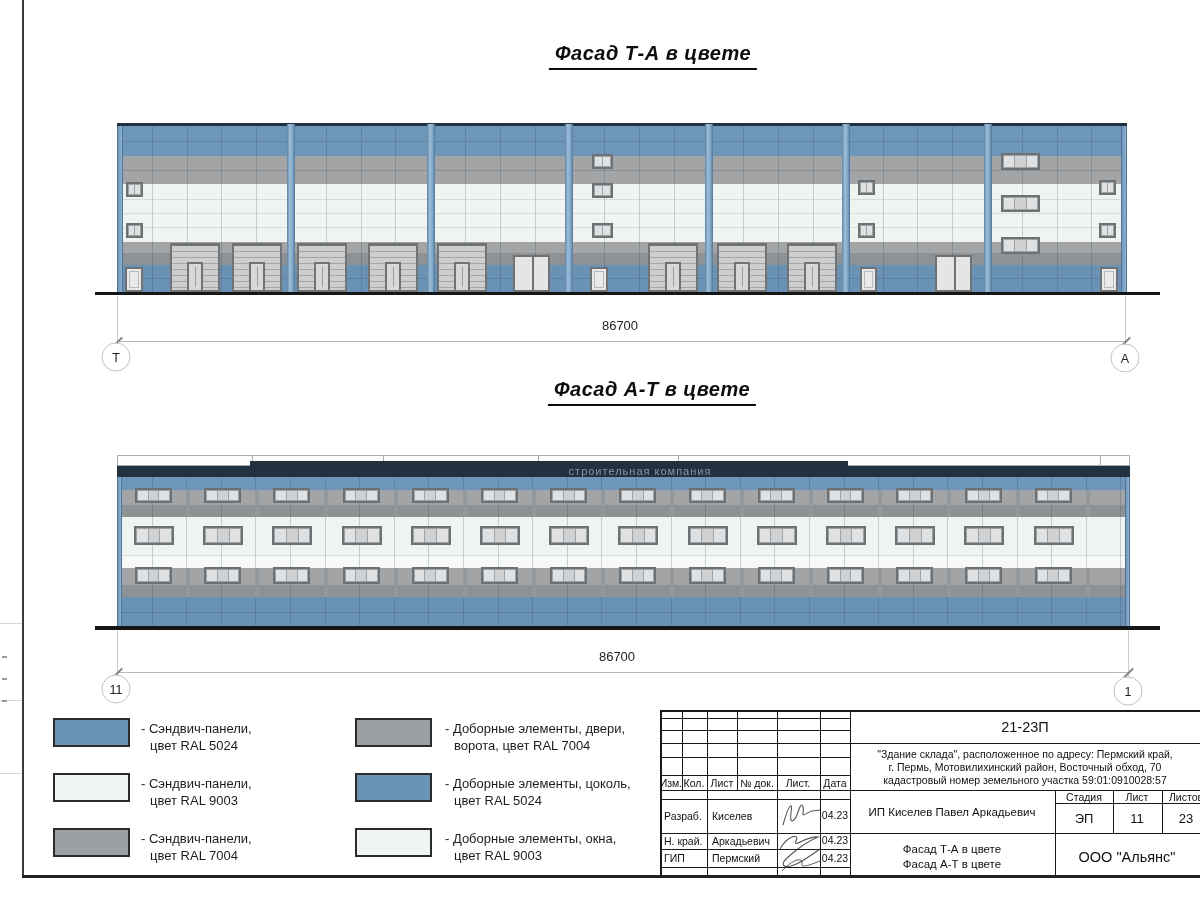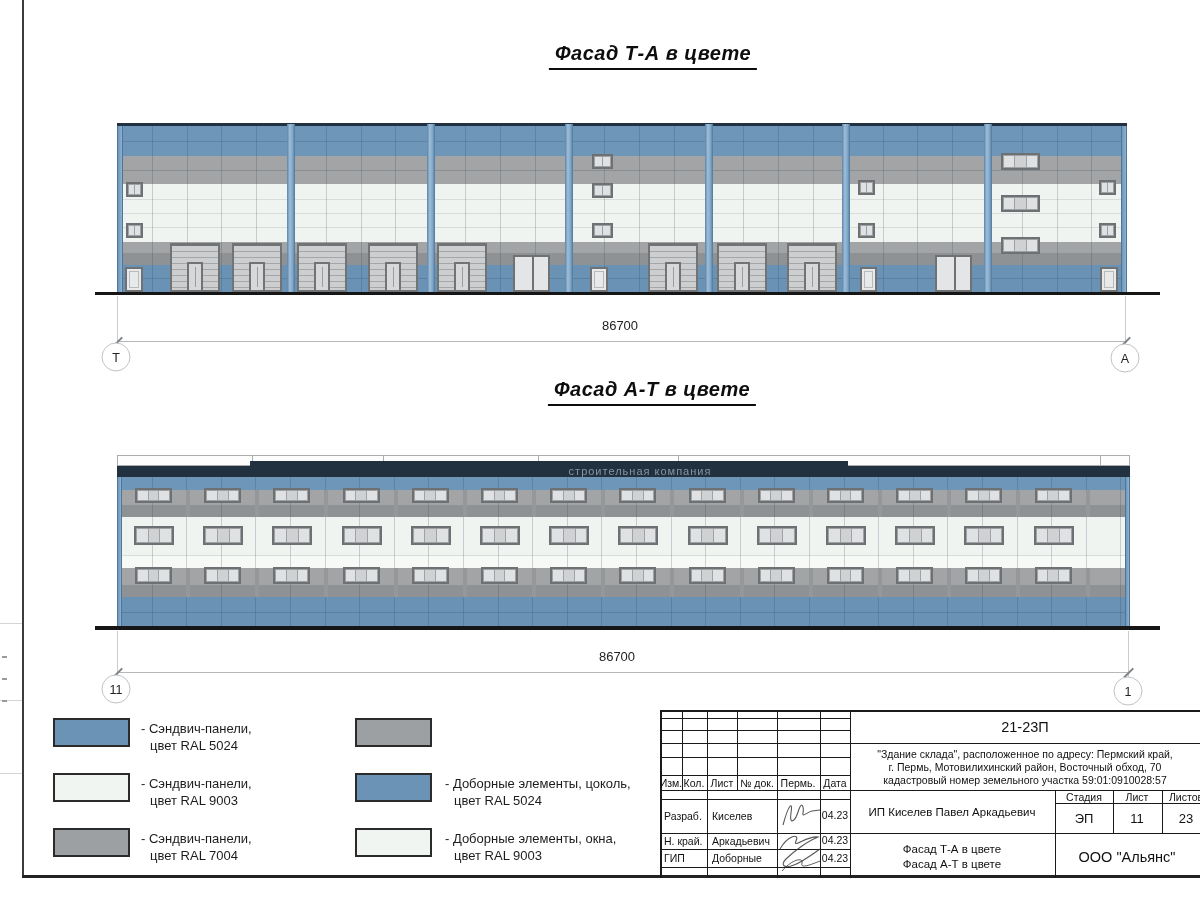--- a/index.html
+++ b/index.html
@@ -521,47 +521,48 @@
   <div class="axis-marker" style="left:1128px;top:691px;">1</div>
 
   <div class="abs" style="left:0;top:705px;width:660px;height:175px;">
       <div class="legend-swatch" style="left: 53px; top: 13px; background: rgb(107, 147, 182);"></div>
       <div class="legend-text" style="left: 141px; top: 15px;"><div>- Сэндвич-панели,</div><div style="padding-left: 9px;">цвет RAL 5024</div></div>
       <div class="legend-swatch" style="left: 53px; top: 68px; background: rgb(241, 245, 242);"></div>
       <div class="legend-text" style="left: 141px; top: 70px;"><div>- Сэндвич-панели,</div><div style="padding-left: 9px;">цвет RAL 9003</div></div>
       <div class="legend-swatch" style="left: 53px; top: 123px; background: rgb(157, 160, 162);"></div>
       <div class="legend-text" style="left: 141px; top: 125px;"><div>- Сэндвич-панели,</div><div style="padding-left: 9px;">цвет RAL 7004</div></div>
       <div class="legend-swatch" style="left: 355px; top: 13px; background: rgb(157, 160, 162);"></div>
+      <div class="legend-text" style="left: 445px; top: 15px;"><div>- Доборные элементы, двери,</div><div style="padding-left: 9px;">ворота, цвет RAL 7004</div></div>
       <div class="legend-swatch" style="left: 355px; top: 68px; background: rgb(107, 147, 182);"></div>
       <div class="legend-text" style="left: 445px; top: 70px;"><div>- Доборные элементы, цоколь,</div><div style="padding-left: 9px;">цвет RAL 5024</div></div>
       <div class="legend-swatch" style="left: 355px; top: 123px; background: rgb(241, 245, 242);"></div>
       <div class="legend-text" style="left: 445px; top: 125px;"><div>- Доборные элементы, окна,</div><div style="padding-left: 9px;">цвет RAL 9003</div></div>
     </div>
 
   <div class="abs" style="left:0;top:0;width:1200px;height:900px;padding-left:45px;">
     <div class="tb-text tb-center" style="left:1025px;top:727px;font-size:14.5px;">21-23П</div>
     <div class="tb-text tb-center" style="left:1025px;top:754px;">"Здание склада", расположенное по адресу: Пермский край,</div>
     <div class="tb-text tb-center" style="left:1025px;top:767px;">г. Пермь, Мотовилихинский район, Восточный обход, 70</div>
     <div class="tb-text tb-center" style="left:1025px;top:780px;">кадастровый номер земельного участка 59:01:0910028:57</div>
 
     <div class="tb-text tb-center" style="left:671px;top:783px;">Изм.</div>
     <div class="tb-text tb-center" style="left:694px;top:783px;">Кол.</div>
     <div class="tb-text tb-center" style="left:722px;top:783px;">Лист</div>
     <div class="tb-text tb-center" style="left:757px;top:783px;">№ док.</div>
-    <div class="tb-text tb-center" style="left:798px;top:783px;">Пермь.</div>
+    <div class="tb-text tb-center" style="left:798px;top:783px;">Лист.</div>
     <div class="tb-text tb-center" style="left:835px;top:783px;">Дата</div>
 
     <div class="tb-text" style="left:664px;top:810px;">Разраб.</div>
     <div class="tb-text" style="left:712px;top:810px;">Киселев</div>
     <div class="tb-text tb-center" style="left:835px;top:815px;">04.23</div>
     <div class="tb-text" style="left:664px;top:835px;">Н. край.</div>
     <div class="tb-text" style="left:712px;top:835px;">Аркадьевич</div>
     <div class="tb-text tb-center" style="left:835px;top:840px;">04.23</div>
     <div class="tb-text" style="left:664px;top:852px;">ГИП</div>
-    <div class="tb-text" style="left:712px;top:852px;">Доборные</div>
+    <div class="tb-text" style="left:712px;top:852px;">Пермский</div>
     <div class="tb-text tb-center" style="left:835px;top:858px;">04.23</div>
 
     <div class="tb-text tb-center" style="left:952px;top:812px;font-size:11.5px;">ИП Киселев Павел Аркадьевич</div>
 
     <div class="tb-text tb-center" style="left:1084px;top:797px;">Стадия</div>
     <div class="tb-text tb-center" style="left:1137px;top:797px;">Лист</div>
     <div class="tb-text tb-center" style="left:1186px;top:797px;">Листов</div>
     <div class="tb-text tb-center" style="left:1084px;top:818px;font-size:13px;">ЭП</div>
     <div class="tb-text tb-center" style="left:1137px;top:818px;font-size:13px;">11</div>
     <div class="tb-text tb-center" style="left:1186px;top:818px;font-size:13px;">23</div>

